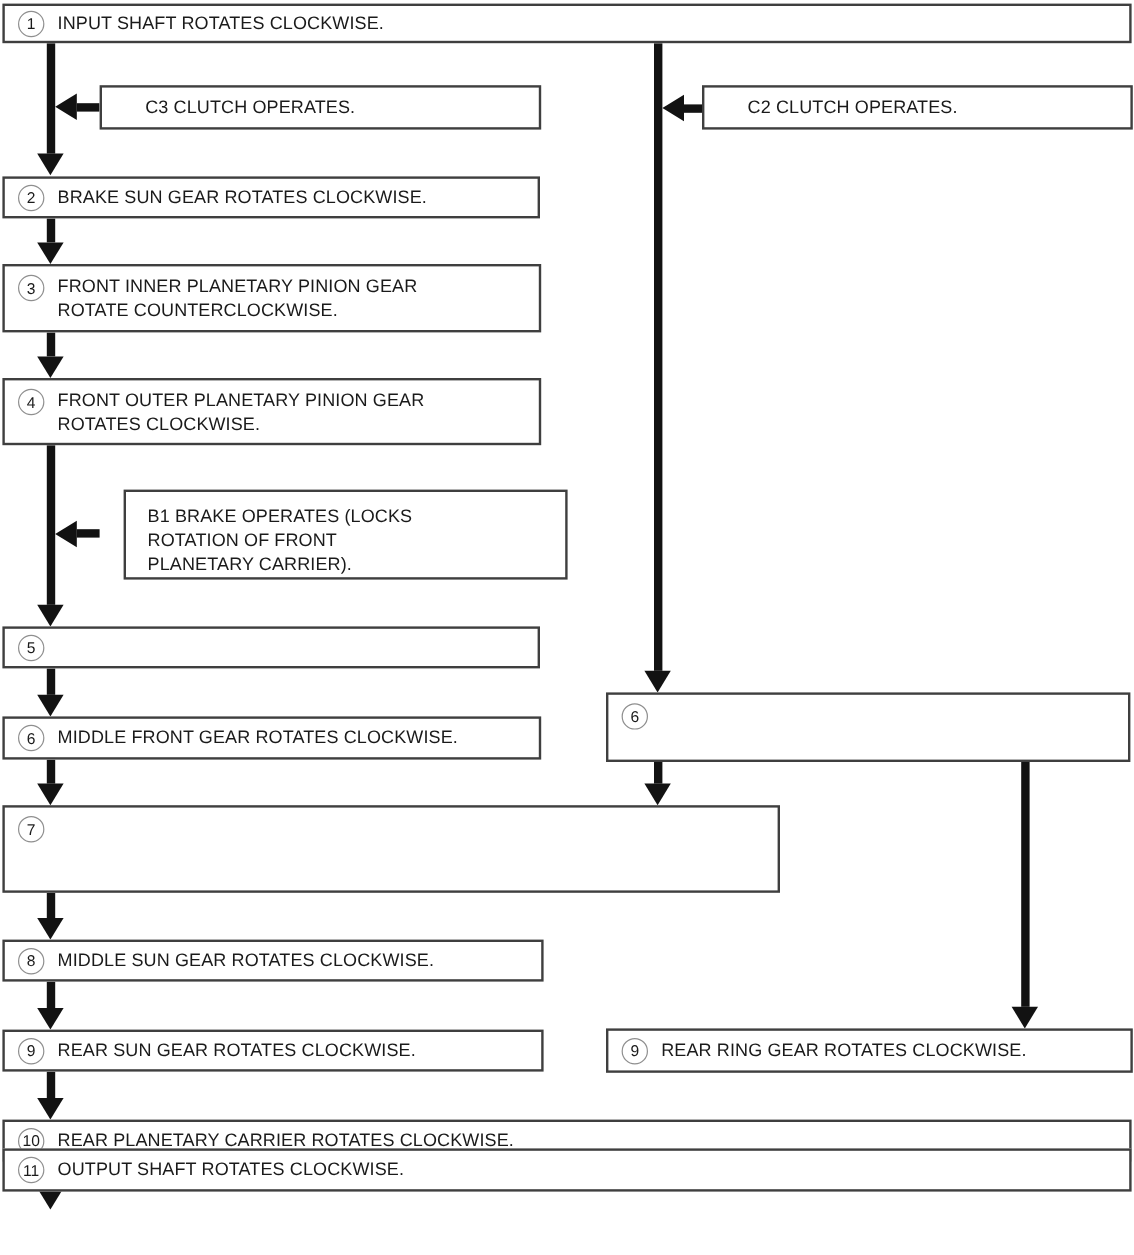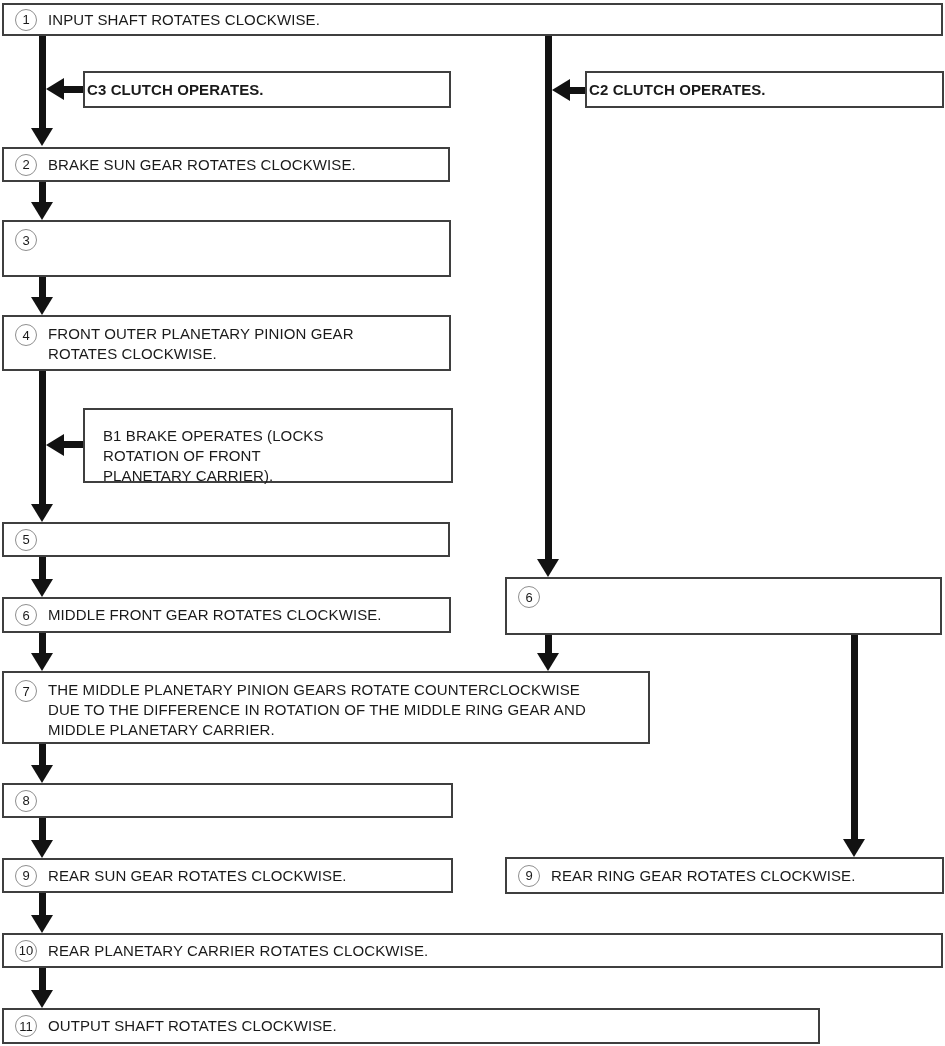--- a/index.html
+++ b/index.html
@@ -31,22 +31,22 @@
     background:var(--bg, #ffffff);
   }
   .node .txt {
     font-size:15px;
     line-height:20px;
     white-space:pre-line;
     letter-spacing:0.1px;
   }
   .single     { align-items:center;    padding-left:11px; }
   .multi      { align-items:flex-start; padding-left:11px; padding-top:7px; }
-  .plain      { align-items:center;    padding-left:2px;font-weight:bold; }
-  .plainmulti { align-items:center; padding-left:18px; padding-top:20px; }
+  .plain      { align-items:center;    padding-left:36px; }
+  .plainmulti { align-items:flex-end; padding-left:18px; padding-top:20px;margin-left:20px; }
 
   .stem-v { position:absolute; width:7px;  background:var(--arrow, #121212); }
   .stem-h { position:absolute; height:7px; background:var(--arrow, #121212); }
   .head-down {
     position:absolute; width:0; height:0;
     border-left:11px solid transparent;
     border-right:11px solid transparent;
     border-top:18px solid var(--arrow, #121212);
   }
   .head-left {
@@ -122,20 +122,22 @@
     <span class="txt">C2 CLUTCH OPERATES.</span>
   </div>
 
   <div class="node single" style="left:2px; top:147px; width:448px; height:35px;">
     <span class="num">2</span>
     <span class="txt">BRAKE SUN GEAR ROTATES CLOCKWISE.</span>
   </div>
 
   <div class="node multi" style="left:2px; top:220px; width:449px; height:57px;">
     <span class="num">3</span>
+    <span class="txt">FRONT INNER PLANETARY PINION GEAR
+ROTATE COUNTERCLOCKWISE.</span>
   </div>
 
   <div class="node multi" style="left:2px; top:315px; width:449px; height:56px;">
     <span class="num">4</span>
     <span class="txt">FRONT OUTER PLANETARY PINION GEAR
 ROTATES CLOCKWISE.</span>
   </div>
 
   <div class="node plainmulti" style="left:83px; top:408px; width:370px; height:75px;">
     <span class="txt">B1 BRAKE OPERATES (LOCKS
@@ -151,42 +153,40 @@
     <span class="num">6</span>
     <span class="txt">MIDDLE FRONT GEAR ROTATES CLOCKWISE.</span>
   </div>
 
   <div class="node multi" style="left:505px; top:577px; width:437px; height:58px;">
     <span class="num">6</span>
   </div>
 
   <div class="node multi" style="left:2px; top:671px; width:648px; height:73px;">
     <span class="num">7</span>
-    <span class="txt">THE MIDDLE PLANETARY PINION GEARS ROTATE COUNTERCLOCKWISE
-DUE TO THE DIFFERENCE IN ROTATION OF THE MIDDLE RING GEAR AND
-MIDDLE PLANETARY CARRIER.</span>
   </div>
 
   <div class="node single" style="left:2px; top:783px; width:451px; height:35px;">
     <span class="num">8</span>
+    <span class="txt">MIDDLE SUN GEAR ROTATES CLOCKWISE.</span>
   </div>
 
   <div class="node single" style="left:2px; top:858px; width:451px; height:35px;">
     <span class="num">9</span>
     <span class="txt">REAR SUN GEAR ROTATES CLOCKWISE.</span>
   </div>
 
   <div class="node single" style="left:505px; top:857px; width:439px; height:37px;">
     <span class="num">9</span>
     <span class="txt">REAR RING GEAR ROTATES CLOCKWISE.</span>
   </div>
 
   <div class="node single" style="left:2px; top:933px; width:941px; height:35px;">
     <span class="num">10</span>
     <span class="txt">REAR PLANETARY CARRIER ROTATES CLOCKWISE.</span>
   </div>
 
-  <div class="node single" style="left:2px; top:1008px; width:818px; height:36px;">
+  <div class="node single" style="left:2px; top:957px; width:941px; height:36px;">
     <span class="num">11</span>
     <span class="txt">OUTPUT SHAFT ROTATES CLOCKWISE.</span>
   </div>
 
 </div>
 
 </body></html>

